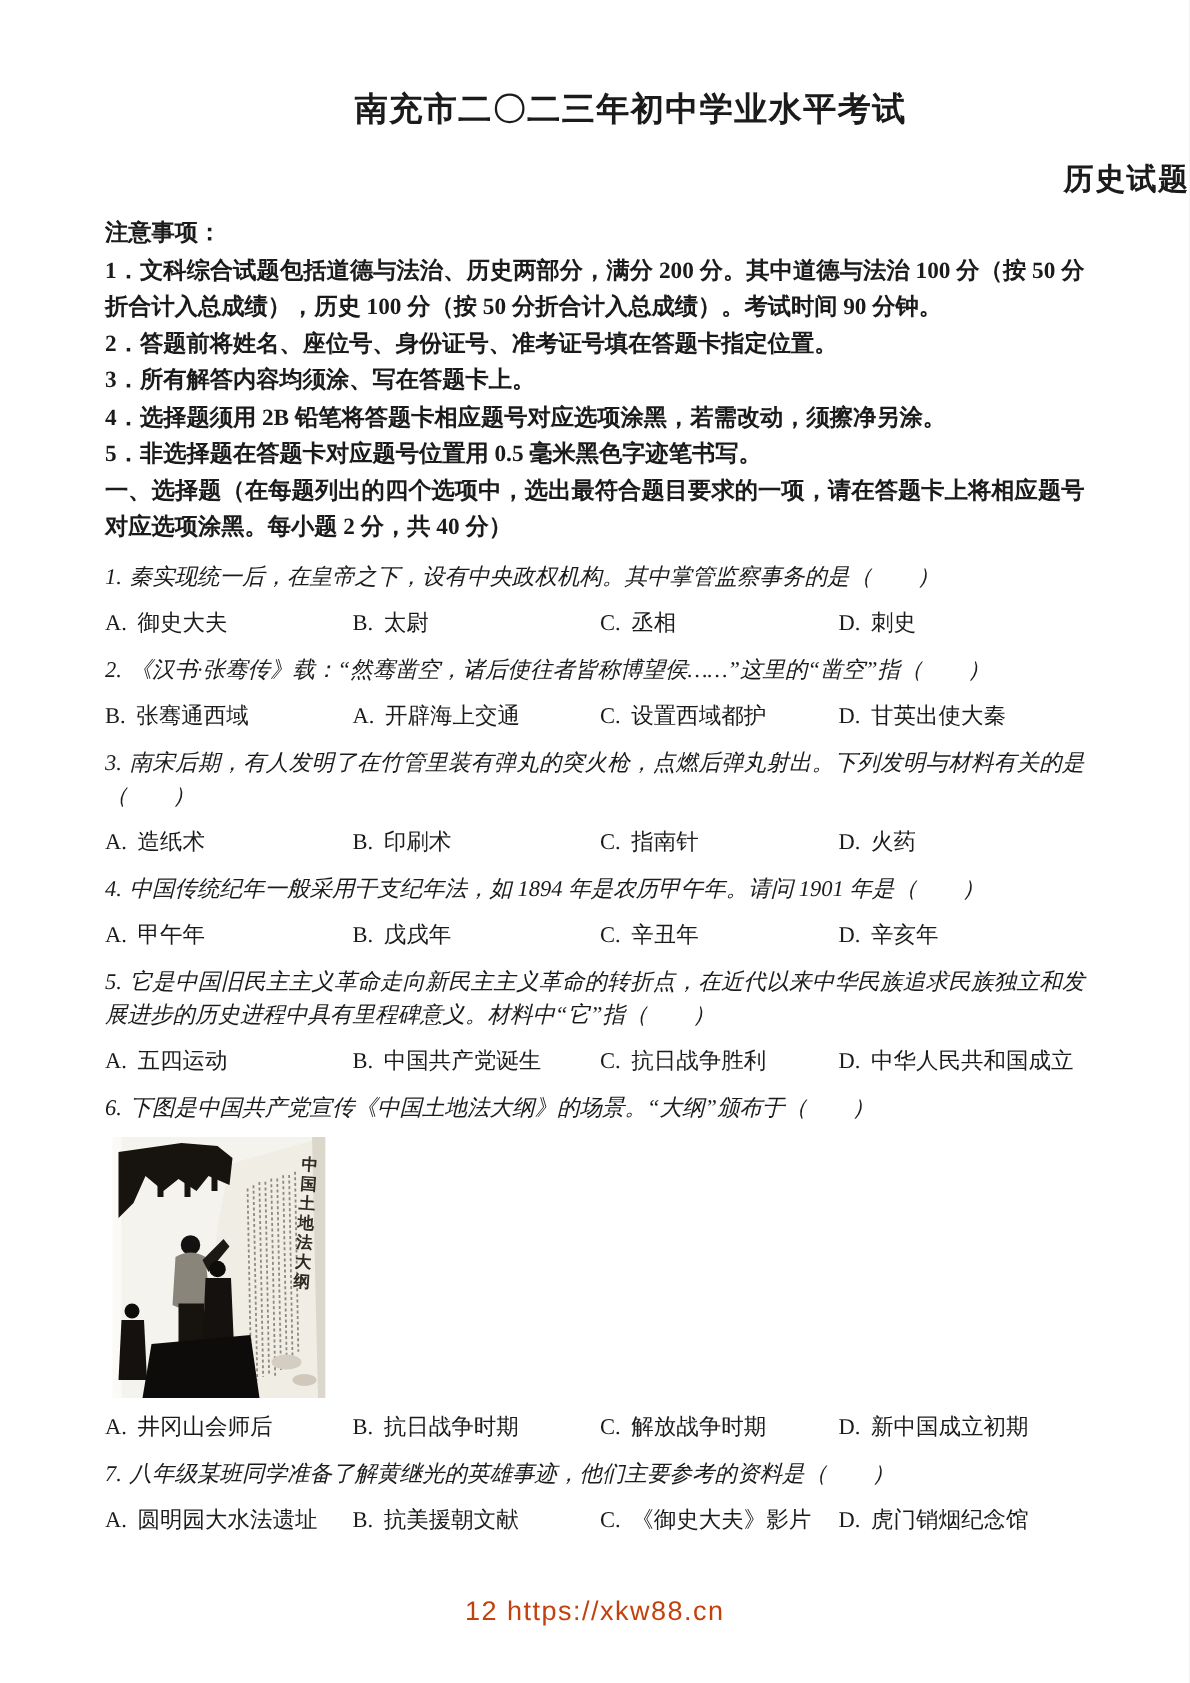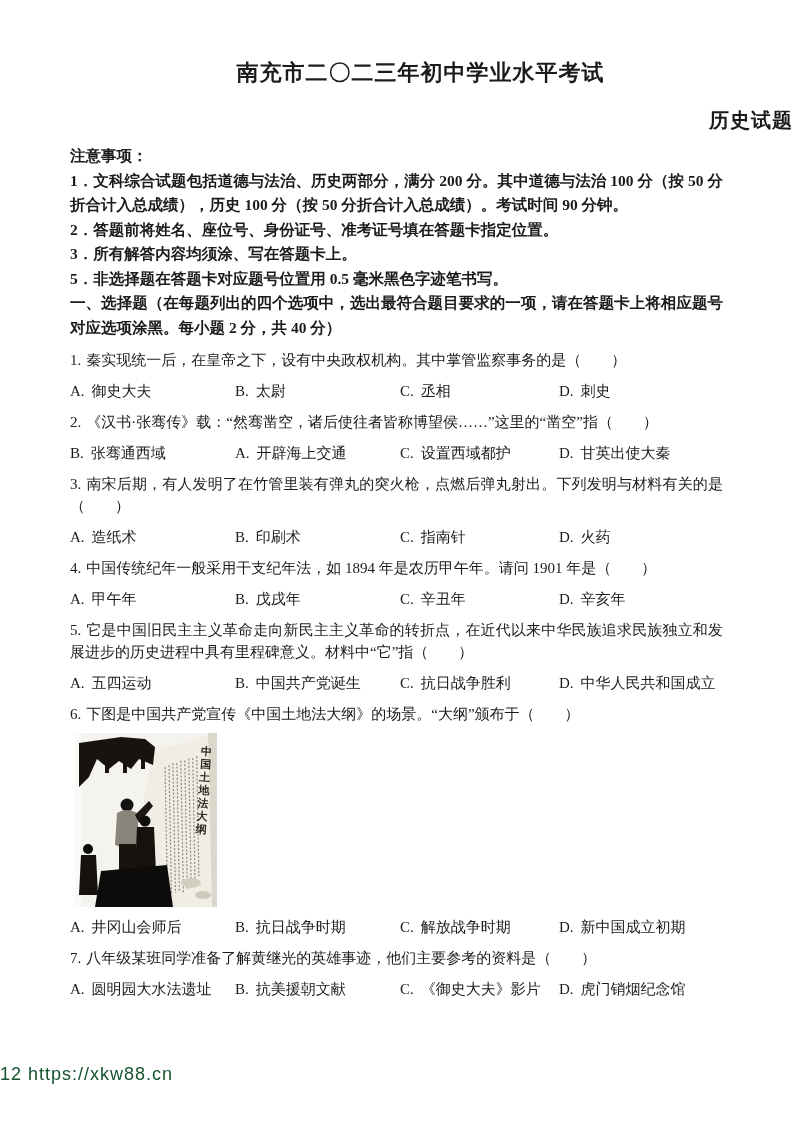--- a/index.html
+++ b/index.html
@@ -16,49 +16,50 @@
     margin:22px 0 0;text-align:right;font-size:20px;font-weight:bold;
     line-height:24px;letter-spacing:1px;
   }
   .content{margin:12px 70px 0 70px;}
   .bold-line{
     margin:0;font-size:15.5px;font-weight:bold;line-height:24.5px;
     text-align:justify;
     font-family:Liberation Serif, serif;
   }
   .q-para{
-    margin:9px 0 0;font-size:15px;line-height:22px;text-align:justify;
+    margin:9px 0 0;font-size:15px;line-height:22px;text-align:justify;font-style:italic;
   }
   .q-num{padding-right:5px;}
   .opt-row{
     display:grid;grid-template-columns:165px 165px 159px auto;
     margin:9px 0 0;font-size:15px;line-height:22px;
   }
   .opt-label{padding-right:7px;}
   .q-figure{display:block;margin:8px 0 4px 5px;width:142px;height:174px;}
   .footer{
-    position:absolute;left:0;right:0;top:1064px;text-align:left;
+    position:absolute;left:0;right:0;top:1064px;text-align:center;
     font-family:"Liberation Sans","DejaVu Sans",sans-serif;
-    font-size:18px;color:#14532d;letter-spacing:1px;
+    font-size:18px;color:#c2410c;letter-spacing:1px;
   }
 </style>
 </head>
 <body>
 
 <div class="page">
 
   <h1 class="doc-title">南充市二〇二三年初中学业水平考试</h1>
   <h2 class="doc-subtitle">历史试题</h2>
 
   <div class="content">
 
     <p class="bold-line">注意事项：</p>
     <p class="bold-line">1．文科综合试题包括道德与法治、历史两部分，满分 200 分。其中道德与法治 100 分（按 50 分折合计入总成绩），历史 100 分（按 50 分折合计入总成绩）。考试时间 90 分钟。</p>
     <p class="bold-line">2．答题前将姓名、座位号、身份证号、准考证号填在答题卡指定位置。</p>
     <p class="bold-line">3．所有解答内容均须涂、写在答题卡上。</p>
+    <p class="bold-line">4．选择题须用 2B 铅笔将答题卡相应题号对应选项涂黑，若需改动，须擦净另涂。</p>
     <p class="bold-line">5．非选择题在答题卡对应题号位置用 0.5 毫米黑色字迹笔书写。</p>
 
     <p class="bold-line">一、选择题（在每题列出的四个选项中，选出最符合题目要求的一项，请在答题卡上将相应题号对应选项涂黑。每小题 2 分，共 40 分）</p>
 
     <p class="q-para"><span class="q-num">1.</span><span>秦实现统一后，在皇帝之下，设有中央政权机构。其中掌管监察事务的是（　　）</span></p>
     <div class="opt-row">
       <span><span class="opt-label">A.</span><span>御史大夫</span></span>
       <span><span class="opt-label">B.</span><span>太尉</span></span>
       <span><span class="opt-label">C.</span><span>丞相</span></span>
       <span><span class="opt-label">D.</span><span>刺史</span></span>

